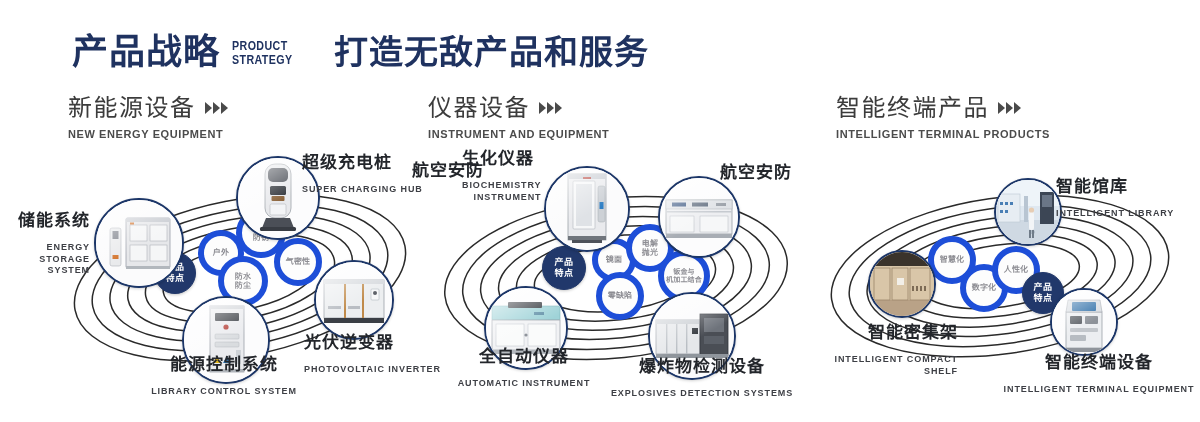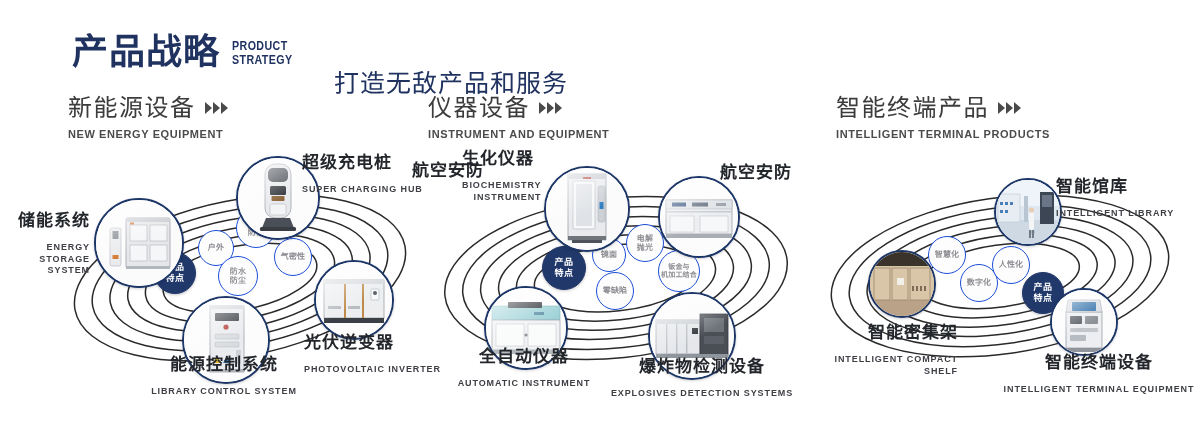--- a/index.html
+++ b/index.html
@@ -23,22 +23,22 @@
   .hdr-en{
     margin-left:12px;margin-top:2px;
     font-size:13px;font-weight:bold;color:#1f3260;
     line-height:1.05;letter-spacing:0.5px;
     transform:scaleX(.82);transform-origin:left center;
     white-space:nowrap;
   }
   .hdr-en span{display:block;}
   .hdr-slogan{
     position:absolute;left:334px;top:35px;
-    font-size:25px;font-weight:normal;color:#1f3260;
-    letter-spacing:1px;white-space:nowrap;line-height:1;margin-top:36px;
+    font-size:34px;font-weight:bold;color:#1f3260;
+    letter-spacing:1px;white-space:nowrap;line-height:1;
   }
 
   
   .sect-title{position:absolute;}
   .sect-title .st-row{display:flex;align-items:center;gap:9px;}
   .st-cn{font-size:24px;font-weight:normal;color:#3c3c3c;letter-spacing:1.5px;line-height:1;white-space:nowrap;}
   .st-arrows{display:flex;gap:1px;align-items:center;}
   .st-arrows i{
     width:0;height:0;display:block;
     border-top:6px solid transparent;border-bottom:6px solid transparent;
@@ -53,21 +53,21 @@
   .cluster{position:absolute;top:150px;height:250px;}
   .cluster svg.orbit{position:absolute;left:0;top:0;overflow:visible;}
 
   .node{position:absolute;border-radius:50%;overflow:hidden;
         border:2.5px solid #1c3668;background:#f3f4f6;
         box-shadow:0 1px 3px rgba(0,0,0,.18);}
   .node .art{position:absolute;inset:0;}
 
   .feat{
     position:absolute;border-radius:50%;
-    background:#fdfdfd;border:1px solid #1d4ed8;
+    background:#fdfdfd;border:6px solid #1d4ed8;
     display:flex;align-items:center;justify-content:center;text-align:center;
     color:#8d8d93;font-size:8px;line-height:1.18;font-weight:600;
     letter-spacing:.2px;
   }
   .feat.core{
     background:#21386b;border:1px solid #21386b;color:#fff;
     font-size:9px;font-weight:bold;letter-spacing:.4px;
     box-shadow:0 1px 3px rgba(0,0,0,.22);
   }
 

